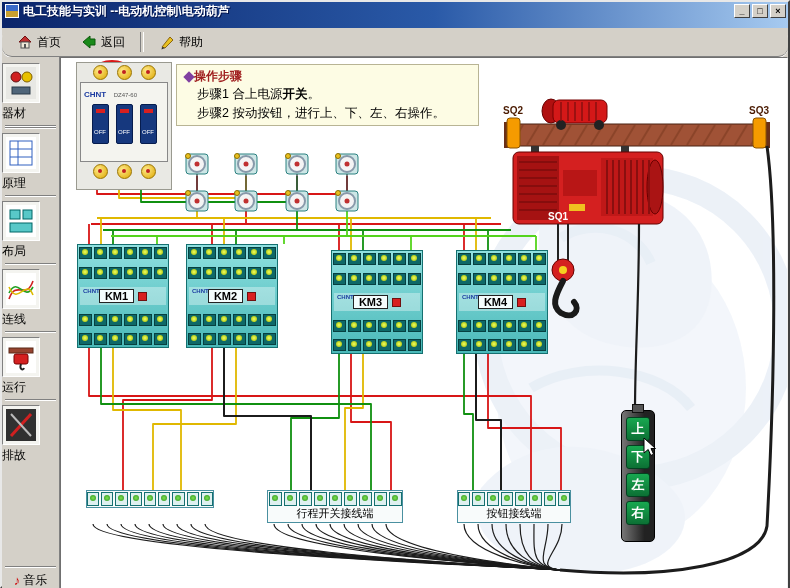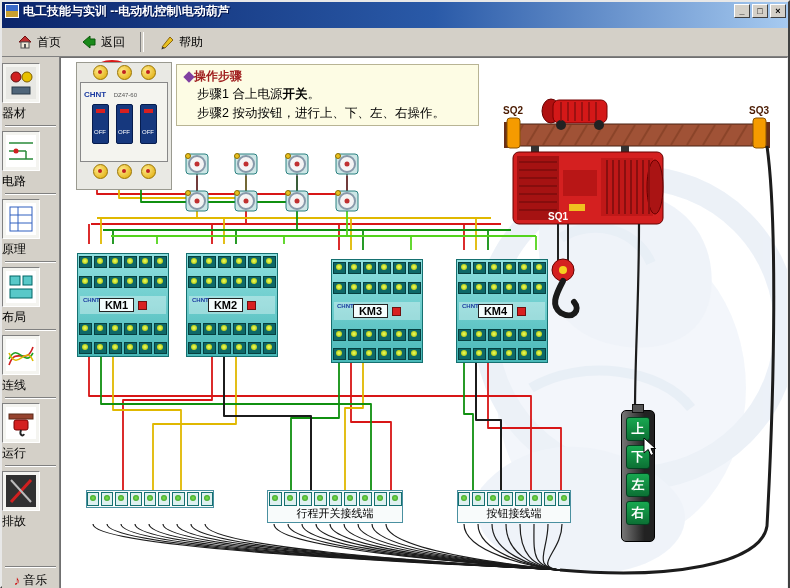--- a/index.html
+++ b/index.html
@@ -12,21 +12,21 @@
   .app-icon{width:12px;height:12px;margin-right:4px;flex:0 0 auto;
     background:linear-gradient(180deg,#3a6ac8 50%,#c8a030 50%);border:1px solid #fff;}
   .title-text{color:#fff;font-size:12px;font-weight:bold;white-space:nowrap;flex:1;
     text-shadow:1px 1px 0 #00124a;}
   .win-btns{display:flex;gap:2px;}
   .win-btns button{width:16px;height:14px;font-size:9px;font-weight:bold;line-height:10px;
     background:#d4d0c8;border:1px solid;border-color:#fff #404040 #404040 #fff;
     padding:0;color:#000;cursor:default;font-family:inherit;}
   
   .toolbar{height:28px;display:flex;align-items:center;gap:2px;padding:0 6px;
-    border-bottom:1px solid #808080;box-shadow:0 1px 0 #ffffff;}
+    border-bottom:1px solid #808080;box-shadow:0 1px 0 #ffffff;border-radius:10px;}
   .tb{display:flex;align-items:center;gap:4px;padding:2px 8px;font-size:12px;color:#000;
     background:transparent;border:1px solid transparent;font-family:inherit;}
   .tb-sep{width:2px;height:20px;margin:0 4px;border-left:1px solid #808080;border-right:1px solid #fff;}
   
   .main{display:flex;height:538px;}
   .sidebar{width:58px;flex:0 0 auto;background:#d4d0c8;border-right:1px solid #808080;
     display:flex;flex-direction:column;align-items:center;padding-top:2px;box-sizing:border-box;}
   .side-item{display:flex;flex-direction:column;align-items:flex-start;padding:4px 0 3px;cursor:pointer;width:100%;}
   .side-ico{width:36px;height:38px;background:#f4f4f0;border:1px solid;
     border-color:#808080 #fff #fff #808080;display:flex;align-items:center;justify-content:center;}
@@ -55,21 +55,21 @@
   .yterm::after{content:"";position:absolute;left:4px;top:4px;width:4px;height:4px;border-radius:50%;background:#c02020;}
   .breaker-body{width:86px;height:78px;background:#f4f4ef;border:1px solid #888;position:relative;margin:1px 0;}
   .brand{color:#1a3aa0;font-weight:bold;font-size:8px;padding:2px 0 0 3px;}
   .model{color:#555;font-size:6px;padding-left:3px;}
   .toggles{display:flex;gap:7px;justify-content:center;margin-top:3px;}
   .toggle{width:15px;height:38px;background:#16387e;border:1px solid #061c4e;border-radius:2px;
     position:relative;color:#fff;font-size:6px;text-align:center;cursor:pointer;}
   .toggle i{display:block;width:9px;height:4px;background:#d82020;margin:4px auto 16px;}
   
   .contactor{width:92px;height:104px;background:linear-gradient(180deg,#8fe0e0,#49b8b8);
-    border:1px solid #157070;padding:2px 0;display:flex;flex-direction:column;justify-content:space-between;margin-top:9px;}
+    border:1px solid #157070;padding:2px 0;display:flex;flex-direction:column;justify-content:space-between;}
   .screw-row{display:flex;justify-content:center;gap:2px;line-height:0;}
   .screw{display:inline-block;width:11px;height:10px;background:#0e6868;border:1px solid #064040;position:relative;}
   .screw::after{content:"";position:absolute;left:2px;top:1px;width:6px;height:6px;border-radius:50%;
     background:radial-gradient(#f2ff60,#9ab800);}
   .ct-mid{display:flex;align-items:center;justify-content:center;gap:4px;position:relative;
     background:rgba(255,255,255,.35);margin:1px 2px;padding:2px 0;}
   .ct-brand{position:absolute;left:3px;top:1px;color:#1a3aa0;font-size:6px;font-weight:bold;}
   .ct-label{background:#f4fdfd;border:1px solid #222;font-size:11px;font-weight:bold;color:#000;padding:0 5px;}
   .ct-ind{width:7px;height:7px;background:#d82020;border:1px solid #701010;}
   
@@ -136,30 +136,20 @@
           <rect width="30" height="32" fill="#e8e8e4"></rect>
           <circle cx="10" cy="10" r="5" fill="#d02020" stroke="#601010"></circle>
           <circle cx="21" cy="10" r="5" fill="#e8c000" stroke="#806000"></circle>
           <rect x="6" y="20" width="18" height="7" fill="#50667a" stroke="#2a3a48"></rect>
         </svg>
           </span>
         <span class="side-label">器材</span>
       </div>
       <div class="side-sep"></div>
 
-      <div class="side-item">
-        <span class="side-ico">
-            <svg width="30" height="32">
-          <rect width="30" height="32" fill="#fff"></rect>
-          <path d="M3,8 H27 M3,16 H20 M3,24 H27 M20,16 V24" stroke="#2a8a3a" fill="none" stroke-width="1.5"></path>
-          <circle cx="10" cy="16" r="2.5" fill="#d02020"></circle>
-        </svg>
-          </span>
-        <span class="side-label">电路</span>
-      </div>
       <div class="side-sep"></div>
 
       <div class="side-item">
         <span class="side-ico">
             <svg width="30" height="32">
           <rect width="30" height="32" fill="#fff"></rect>
           <rect x="4" y="4" width="22" height="24" fill="none" stroke="#3060c0"></rect>
           <path d="M4,12 H26 M4,20 H26 M12,4 V28" stroke="#3060c0" fill="none"></path>
         </svg>
           </span>

